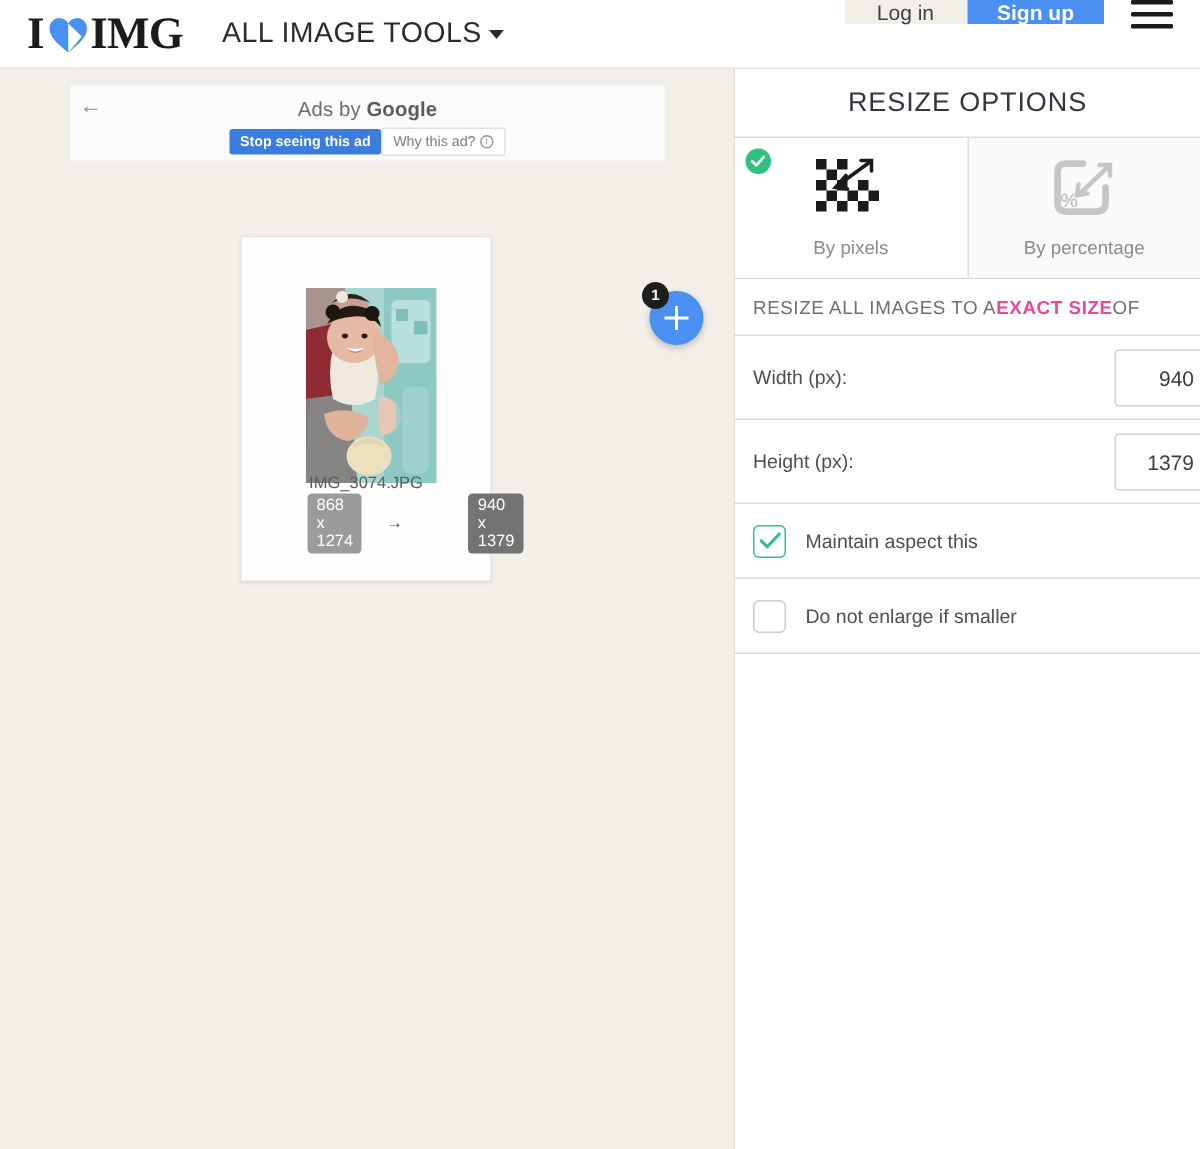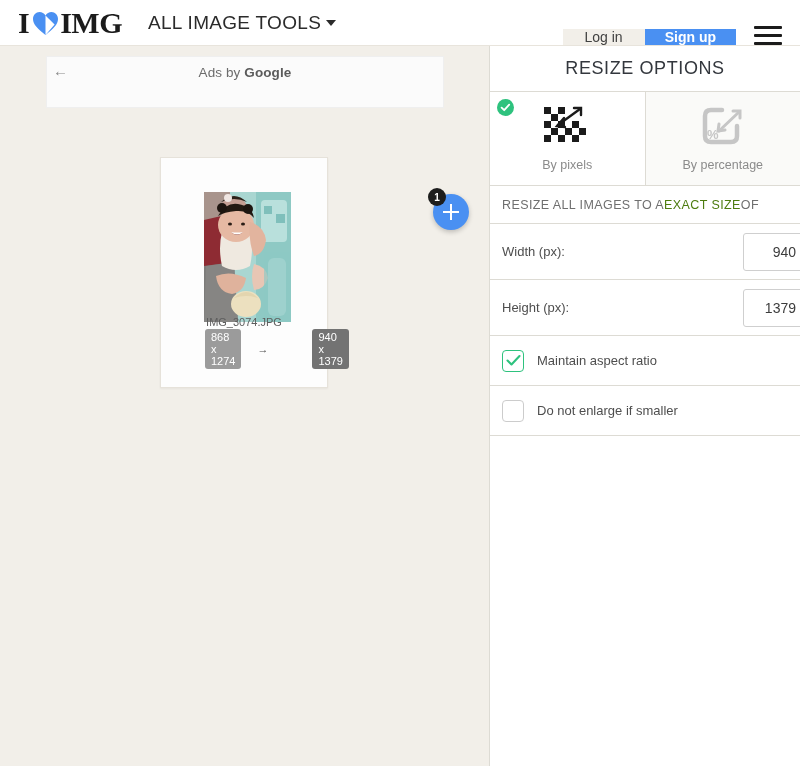--- a/index.html
+++ b/index.html
@@ -46,21 +46,21 @@
   }
   .tools-menu .caret {
     margin-left: 5px;
     width: 0; height: 0;
     border-left: 5px solid transparent;
     border-right: 5px solid transparent;
     border-top: 6px solid #2b2b2b;
   }
   .header-right {
     margin-left: auto;
-    display: flex; align-items: flex-end;
+    display: flex; align-items: flex-start;
     height: 100%;
   }
   .login-btn {
     display: flex; align-items: center; justify-content: center;
     padding: 0 22px;
     font-size: 14px; color: #414141;
     cursor: pointer;
     background: #f2efe9;
   }
   .signup-btn {
@@ -270,21 +270,21 @@
 
   .exact-row {
     height: 38px;
     display: flex; align-items: center;
     padding-left: 12px;
     font-size: 12.5px;
     letter-spacing: 0.4px;
     color: #6f6f6f;
     border-bottom: 1px solid #dddbd4;
   }
-  .exact-row b { color: #4d7c0f; font-weight: normal; }
+  .exact-row b { color: #ec4899; font-weight: bold; }
 
   .field-row {
     height: 56px;
     display: flex; align-items: center;
     padding-left: 12px;
     border-bottom: 1px solid #dddbd4;
     position: relative;
   }
   .field-label { font-size: 13px; color: #4e4e4e; }
   .spinner {
@@ -379,20 +379,27 @@
     </div>
   </div>
 </div>
 
 <div class="workspace">
 
   <div class="ad-box">
     <div class="ad-back-arrow">←</div>
     <div class="ad-title">
       <span>Ads by </span><b>Google</b>
+    </div>
+    <div class="ad-buttons">
+      <div class="ad-stop">Stop seeing this ad</div>
+      <div class="ad-why">
+        <span>Why this ad?</span>
+        <span class="info-icon">i</span>
+      </div>
     </div>
   </div>
 
   <div class="file-card">
     <div class="thumb-wrap">
       <svg width="87" height="130" viewBox="0 0 87 130">
         <defs>
           <clipPath id="tc">
               <rect width="87" height="130"></rect>
             </clipPath>
@@ -519,21 +526,21 @@
 
     </div>
   </div>
 
   <div class="check-row">
     <span class="cbox checked">
       <svg width="15" height="13" viewBox="0 0 15 13">
         <path d="M1.5 6.5 L5.5 10.5 L13.5 2" fill="none" stroke="#2ec27e" stroke-width="2.1" stroke-linecap="round" stroke-linejoin="round"></path>
       </svg>
     </span>
-    <span class="check-label">Maintain aspect ratio</span>
+    <span class="check-label">Maintain aspect this</span>
   </div>
 
   <div class="check-row">
     <span class="cbox"></span>
     <span class="check-label">Do not enlarge if smaller</span>
   </div>
 
 </div>
 
 </body></html>

